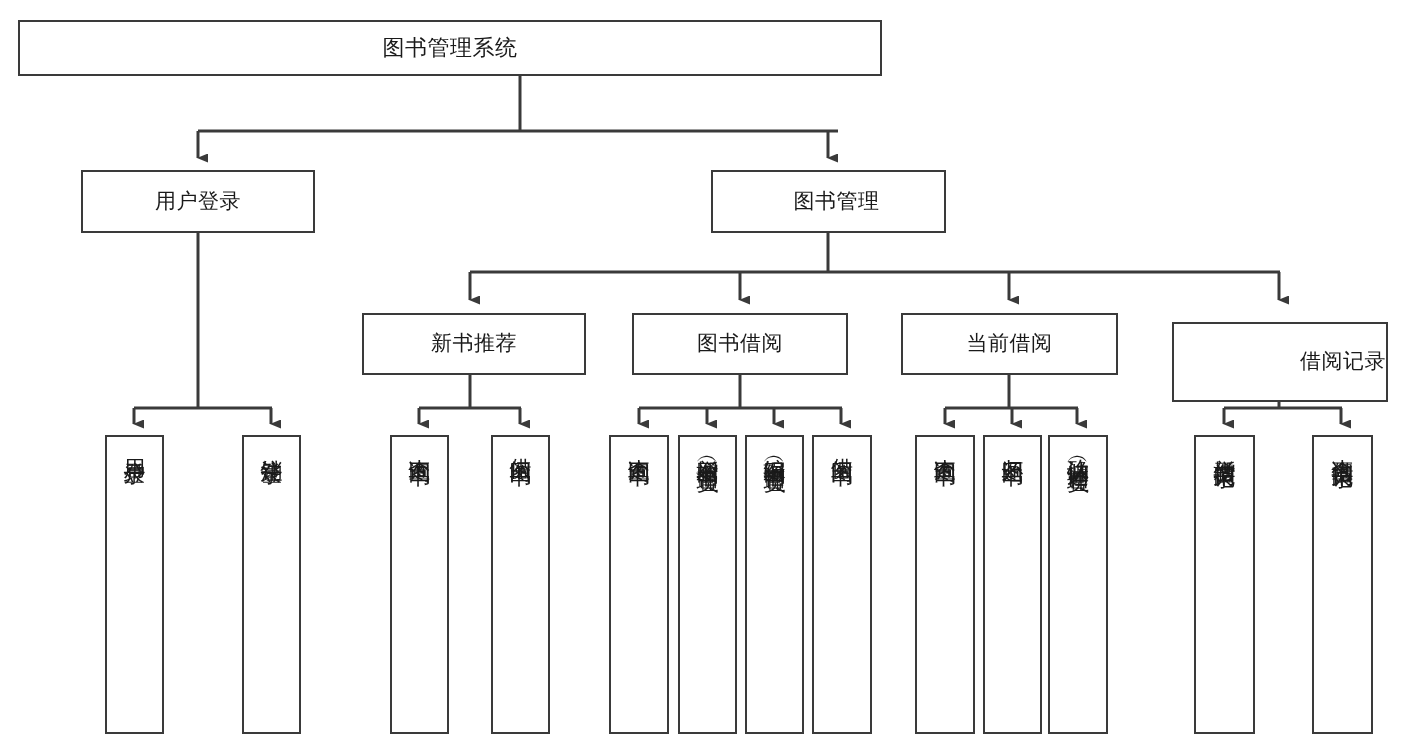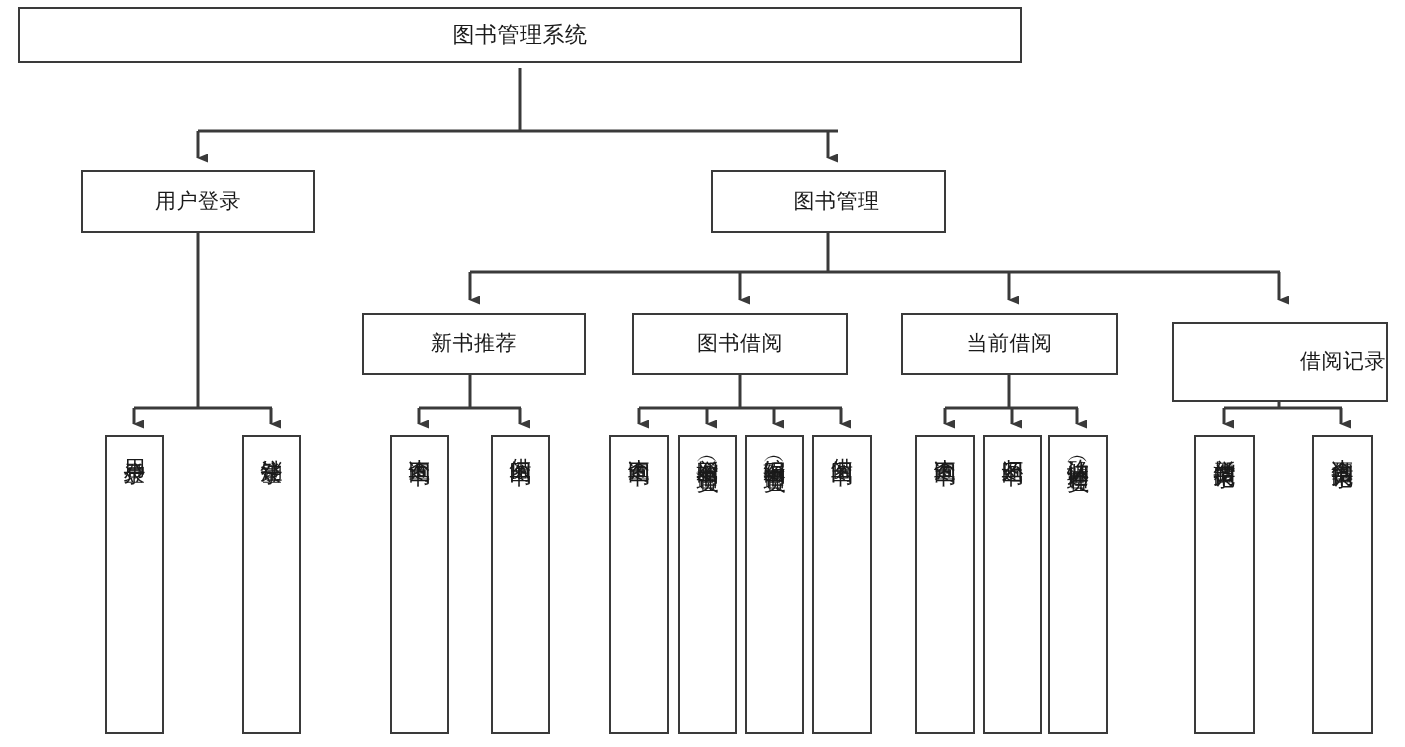--- a/index.html
+++ b/index.html
@@ -120,21 +120,21 @@
       <path d="M1012,408 L1012,424" marker-end="url(#arrowhead)"></path>
       <path d="M1077,408 L1077,424" marker-end="url(#arrowhead)"></path>
 
       <path d="M1279,375 L1279,408"></path>
       <path d="M1224,408 L1342,408"></path>
       <path d="M1224,408 L1224,424" marker-end="url(#arrowhead)"></path>
       <path d="M1341,408 L1341,424" marker-end="url(#arrowhead)"></path>
     </g>
   </svg>
 
-  <div class="node horizontal root" style="left:18px; top:7px; width:1004px; height:56px;">
+  <div class="node horizontal root" style="left:18px; top:20px; width:864px; height:56px;">
     <span class="label">图书管理系统</span>
   </div>
 
   <div class="node horizontal" style="left:81px; top:170px; width:234px; height:63px;">
     <span class="label">用户登录</span>
   </div>
   <div class="node horizontal" style="left:711px; top:170px; width:235px; height:63px;padding-left:16px;">
     <span class="label">图书管理</span>
   </div>
 

